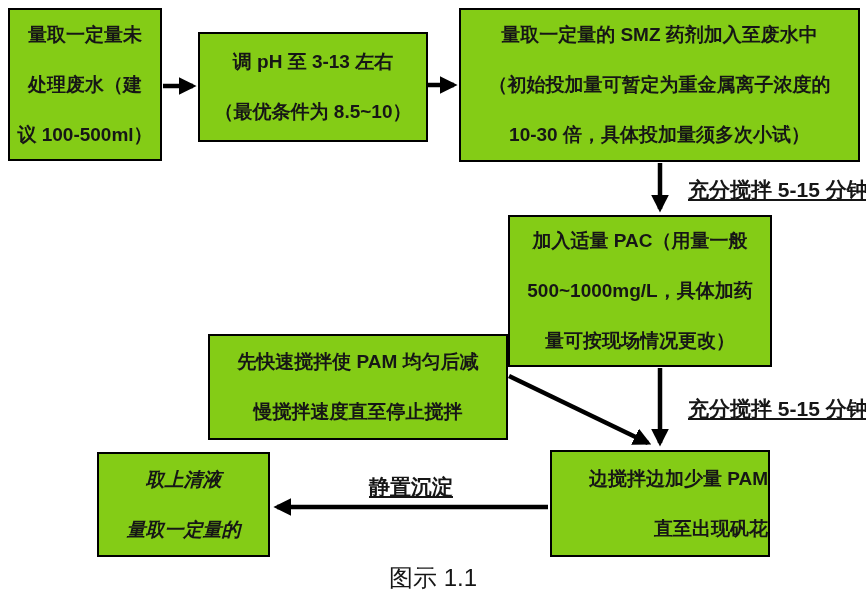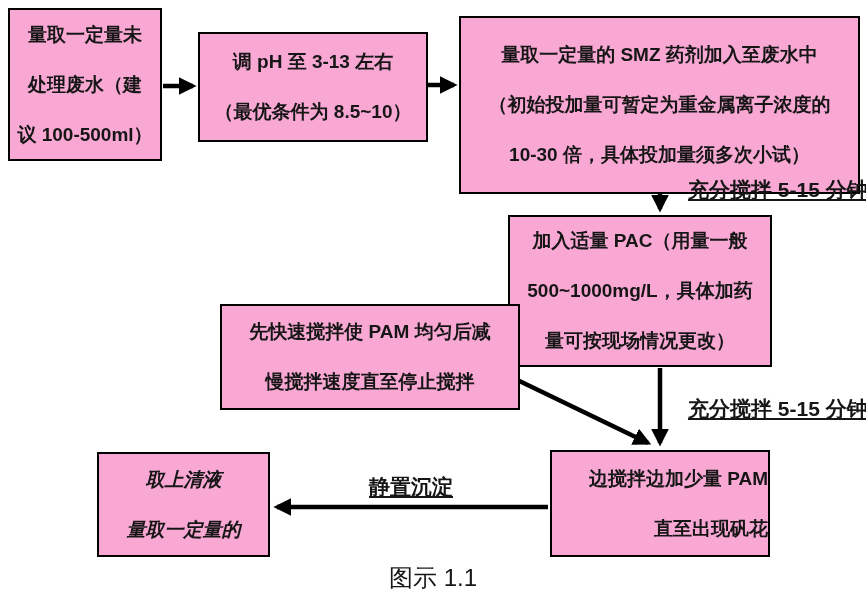--- a/index.html
+++ b/index.html
@@ -10,21 +10,21 @@
     background: #ffffff;
     font-family: "Liberation Sans", sans-serif;
     color: #161616;
     overflow: hidden;
   }
   .arrows { position: absolute; left: 0; top: 0; width: 866px; height: 599px; }
   .arrows line { stroke: #000000; stroke-width: 4.5; }
   .box {
     position: absolute;
     border: 2px solid #000000;
-    background: #f9a8d4;
+    background: #84cc16;
     box-sizing: border-box;
     display: flex;
     flex-direction: column;
     justify-content: center;
     align-items: center;
     text-align: center;
     font-size: 19px;
     font-weight: bold;
   }
   .box .ln { line-height: 50px; white-space: nowrap; }
@@ -37,23 +37,23 @@
   }
   .caption {
     position: absolute;
     font-size: 24px;
     font-weight: normal;
     white-space: nowrap;
   }
   
   #box-measure   { left: 8px;   top: 8px;   width: 154px; height: 153px; }
   #box-ph        { left: 198px; top: 32px;  width: 230px; height: 110px; }
-  #box-smz       { left: 459px; top: 16px;   width: 401px; height: 178px; }
+  #box-smz       { left: 459px; top: 8px;   width: 401px; height: 154px; justify-content: space-between; }
   #box-pac       { left: 508px; top: 215px; width: 264px; height: 152px; }
-  #box-pamstir   { left: 208px; top: 304px; width: 300px; height: 106px; margin-left: 12px; }
+  #box-pamstir   { left: 208px; top: 334px; width: 300px; height: 106px; }
   #box-addpam    { left: 550px; top: 450px; width: 220px; height: 107px; align-items: flex-end; }
   #box-supernat  { left: 97px;  top: 452px; width: 173px; height: 105px; font-style: italic; }
   #label-stir1   { left: 688px; top: 176px; width: 175px; text-align: center; }
   #label-stir2   { left: 688px; top: 395px; width: 175px; text-align: center; }
   #label-settle  { left: 366px; top: 473px; width: 90px;  text-align: center; }
   #fig-caption   { left: 388px; top: 562px; width: 90px;  text-align: center; }
 </style>
 </head>
 <body>
 

